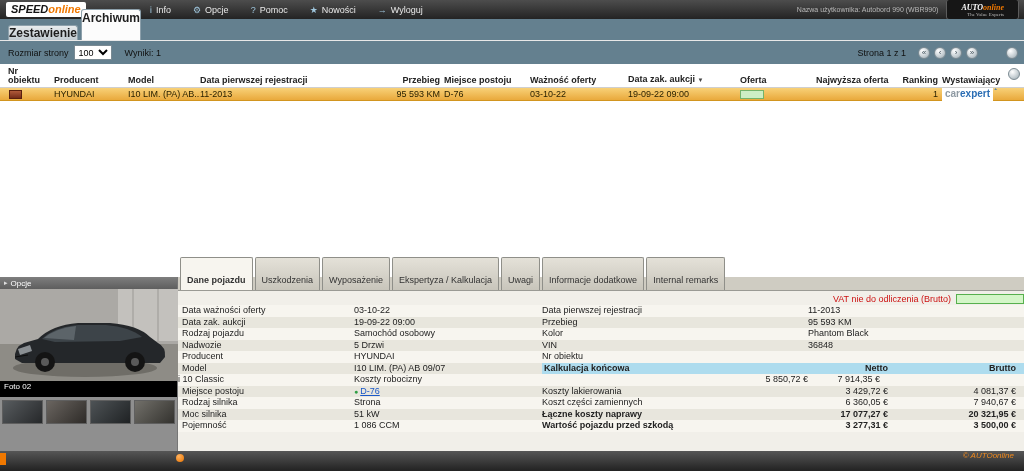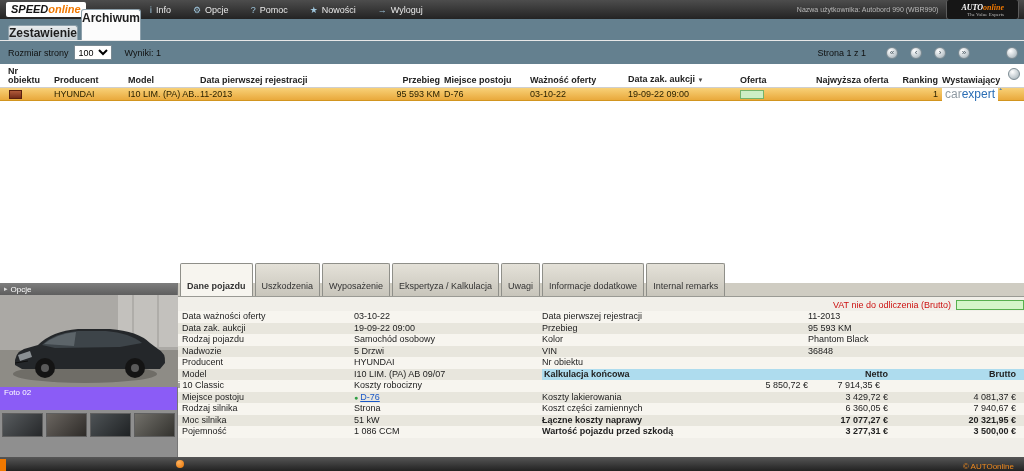--- a/index.html
+++ b/index.html
@@ -23,49 +23,49 @@
   
   .tabstrip { height:22px; background:#64808f; display:flex; align-items:flex-end; padding-left:8px; gap:3px; flex:0 0 auto; border-bottom:1px solid #e8e8e8; }
   .tab { font-size:12px; font-weight:bold; color:#1d1d1d; padding:0 0; border:1px solid #8da0ab; border-bottom:none; border-radius:3px 3px 0 0; cursor:pointer; line-height:15px; }
   .tab.inactive { background:linear-gradient(#e7ebed,#c2cbd1); height:15px; }
   .tab.active { background:#fcfcfc; height:31px; line-height:17px; }
 
   
   .toolbar { height:23px; background:#64808f; display:flex; align-items:center; font-size:9px; color:#101010; padding:0 6px 0 8px; flex:0 0 auto; }
   .page-size-select { font-size:9px; height:15px; margin:0 5px; background:#fff; border:1px solid #7a8a93; }
   .results { margin-left:8px; }
-  .pager { margin-left:auto; display:flex; align-items:center; gap:12px; }
+  .pager { margin-left:auto; display:flex; align-items:center; gap:4px; }
   .pager-label { margin-right:8px; }
   .nav-btn { width:12px; height:12px; border-radius:50%; background:radial-gradient(circle at 35% 30%, #ffffff, #c3ccd1 60%, #96a3ab); border:1px solid #7c8b93; font-size:8px; line-height:10px; text-align:center; color:#3f505a; cursor:pointer; }
   .nav-btn.extra { margin-left:24px; }
 
   
   .table-head { position:relative; height:24px; background:#fff; display:grid; grid-template-columns:46px 74px 72px 196px 48px 86px 98px 112px 76px 86px 40px 74px; align-items:end; font-size:9px; font-weight:bold; color:#222; border-bottom:1px solid #cfcfcf; padding:0 0 2px 8px; flex:0 0 auto; }
   .th { padding-right:4px; line-height:9px; }
   .th.num { text-align:right; }
   .sort-ico { font-size:6px; color:#444; }
   .col-btn { position:absolute; right:4px; top:4px; }
   .table-row { height:13px; display:grid; grid-template-columns:46px 74px 72px 196px 48px 86px 98px 112px 76px 86px 40px 74px; align-items:center; background:linear-gradient(#f8d178,#e9a93c); border-bottom:1px solid #d2951f; font-size:9px; color:#2b2200; padding-left:8px; flex:0 0 auto; cursor:pointer; }
   .td { padding-right:4px; white-space:nowrap; overflow:hidden; }
   .td.num { text-align:right; }
   .row-photo-ico { width:13px; height:9px; background:linear-gradient(#b05a3a,#742c18); border:1px solid #58200f; margin-left:1px; }
   .offer-box { width:24px; height:9px; background:#cdeec4; border:1px solid #74b36a; }
-  .ce-box { display:inline-block; background:#fff; border-radius:2px; padding:4px 3px; font-size:12px; font-weight:normal; line-height:10px; }
+  .ce-box { display:inline-block; background:#fff; border-radius:2px; padding:4px 3px; font-size:10px; font-weight:bold; line-height:10px; }
   .ce-car { color:#8f9aa3; } .ce-expert { color:#2a6db4; }
   .ce-badge { font-size:6px; color:#2a6db4; vertical-align:top; margin-left:1px; }
   .body-space { flex:1 1 auto; background:#fff; }
 
   
   .bottom { height:174px; display:flex; flex:0 0 auto; }
   .left-pane { width:178px; background:#8f8f8f; display:flex; flex-direction:column; border-right:1px solid #767676; }
   .opcje-bar { height:12px; background:linear-gradient(#7e7e7e,#5e5e5e); color:#fff; font-size:8px; display:flex; align-items:center; gap:3px; padding-left:4px; cursor:pointer; flex:0 0 auto; }
   .opcje-arrow { font-size:7px; color:#ddd; }
   .photo { height:92px; flex:0 0 auto; cursor:pointer; }
   .photo svg { display:block; }
-  .photo-caption { height:23px; background:#8b5cf6; color:#fff; font-size:8px; line-height:12px; padding-left:4px; flex:0 0 auto; }
+  .photo-caption { height:16px; background:#000000; color:#fff; font-size:8px; line-height:12px; padding-left:4px; flex:0 0 auto; }
   .thumbs { height:30px; display:flex; gap:3px; padding:3px 2px; flex:0 0 auto; }
   .thumb { width:41px; height:24px; border:1px solid #5f5f5f; cursor:pointer; }
   .thumb.t1 { background:linear-gradient(135deg,#585c5f,#26282a); }
   .thumb.t2 { background:linear-gradient(135deg,#6a6560,#2e2b28); }
   .thumb.t3 { background:linear-gradient(135deg,#4e5356,#1f2224); }
   .thumb.t4 { background:linear-gradient(135deg,#72706a,#33322e); }
 
   .right-pane { flex:1; background:#f1efe9; display:flex; flex-direction:column; }
   .ptabs { height:14px; display:flex; gap:2px; padding-left:2px; background:#cfccc2; align-items:flex-end; border-bottom:1px solid #9a9a94; flex:0 0 auto; }
   .ptab { font-size:9px; padding:16px 6px; border:1px solid #8f8f89; border-bottom:none; border-radius:2px 2px 0 0; background:linear-gradient(#e4e1d8,#c8c5bb); color:#333; cursor:pointer; height:12px; line-height:12px; white-space:nowrap; }
@@ -83,21 +83,21 @@
   .rb { text-align:right; padding-right:8px; }
   .rv { grid-column:4/6; }
   .calc-t { background:#aedcee; font-weight:bold; padding-left:2px; }
   .calc-n { background:#aedcee; font-weight:bold; text-align:right; }
   .calc-b { background:#aedcee; font-weight:bold; text-align:right; padding-right:8px; }
   .bold-r .rl, .bold-r .rn, .bold-r .rb { font-weight:bold; }
   .pin { color:#2f9e44; font-size:7px; margin-right:2px; }
   .link { color:#1a58c8; text-decoration:underline; cursor:pointer; }
 
   
-  .footer { height:14px; background:linear-gradient(#565656,#222); display:flex; align-items:flex-end; position:relative; flex:0 0 auto; }
+  .footer { height:20px; background:linear-gradient(#565656,#222); display:flex; align-items:flex-start; position:relative; flex:0 0 auto;font-style:italic; }
   .footer-corner { position:absolute; left:0; top:2px; width:6px; height:12px; background:#f07800; }
   .footer-dot { position:absolute; left:176px; top:3px; width:8px; height:8px; border-radius:50%; background:radial-gradient(circle at 35% 30%, #ffb25e, #e87300); }
   .footer-copy { margin-left:auto; padding-right:10px; color:#f08a1e; font-size:8px; cursor:pointer; }
 </style>
 </head>
 <body>
 
 <div class="screen">
 
   <header class="topbar">

